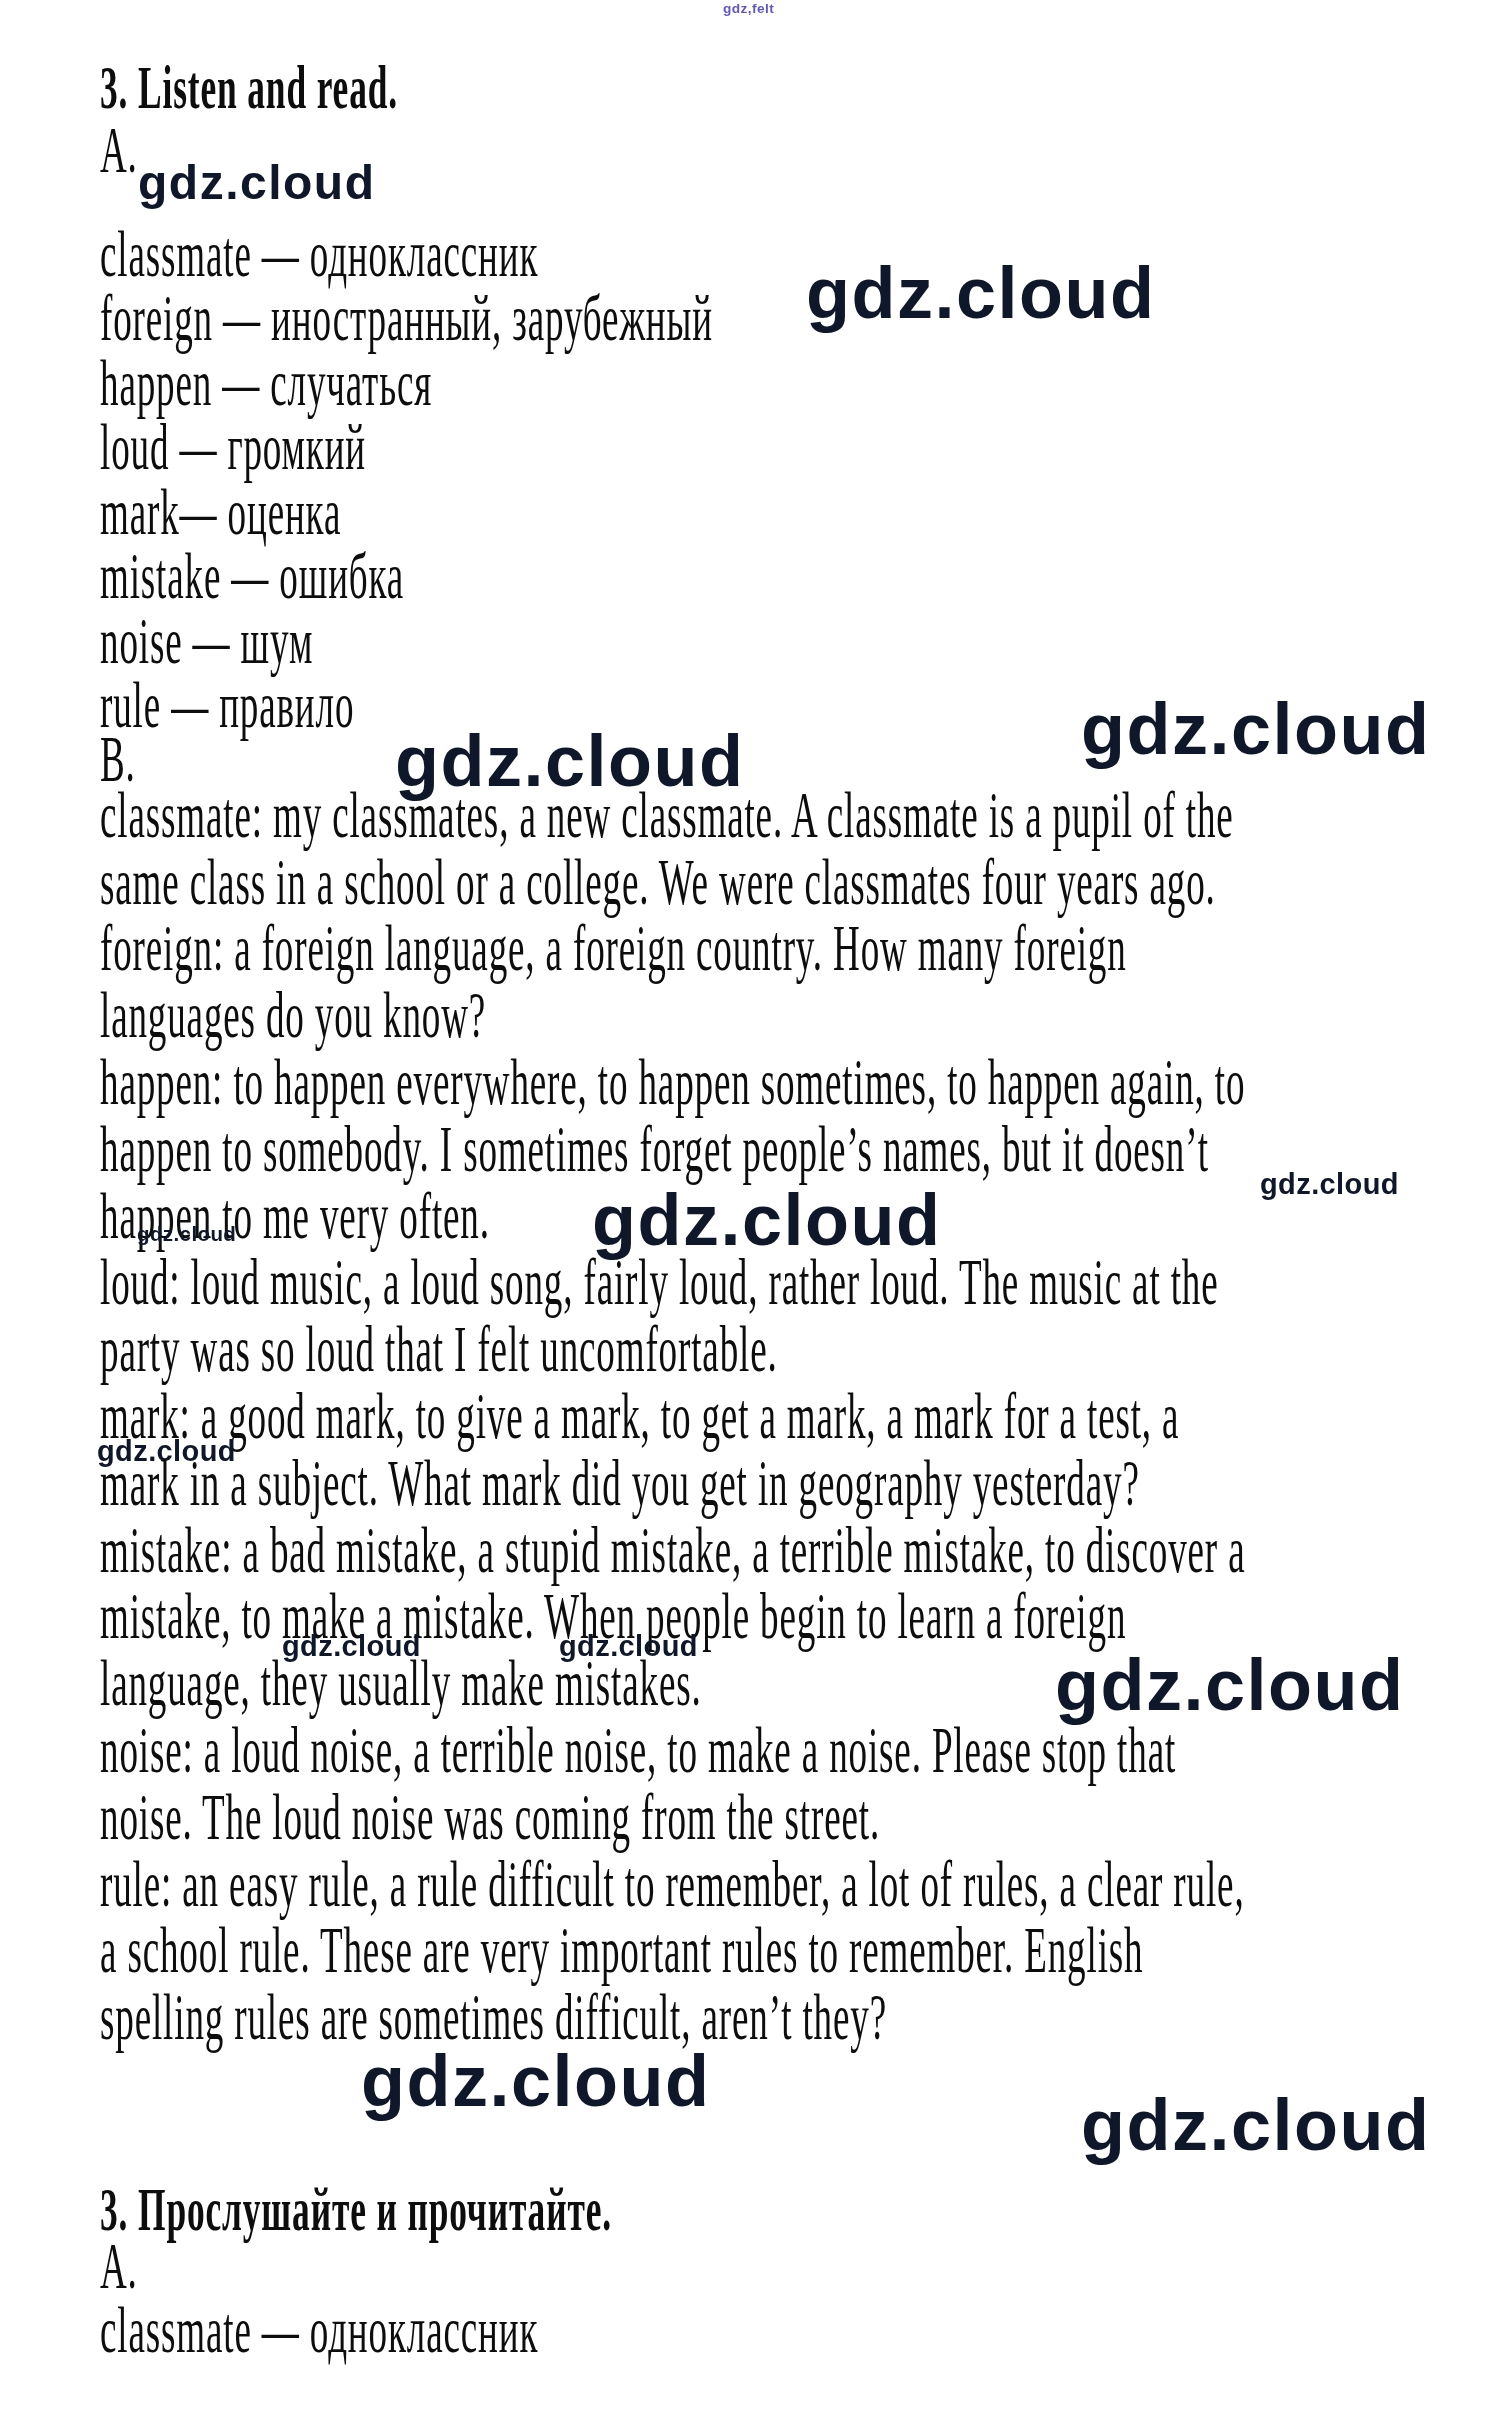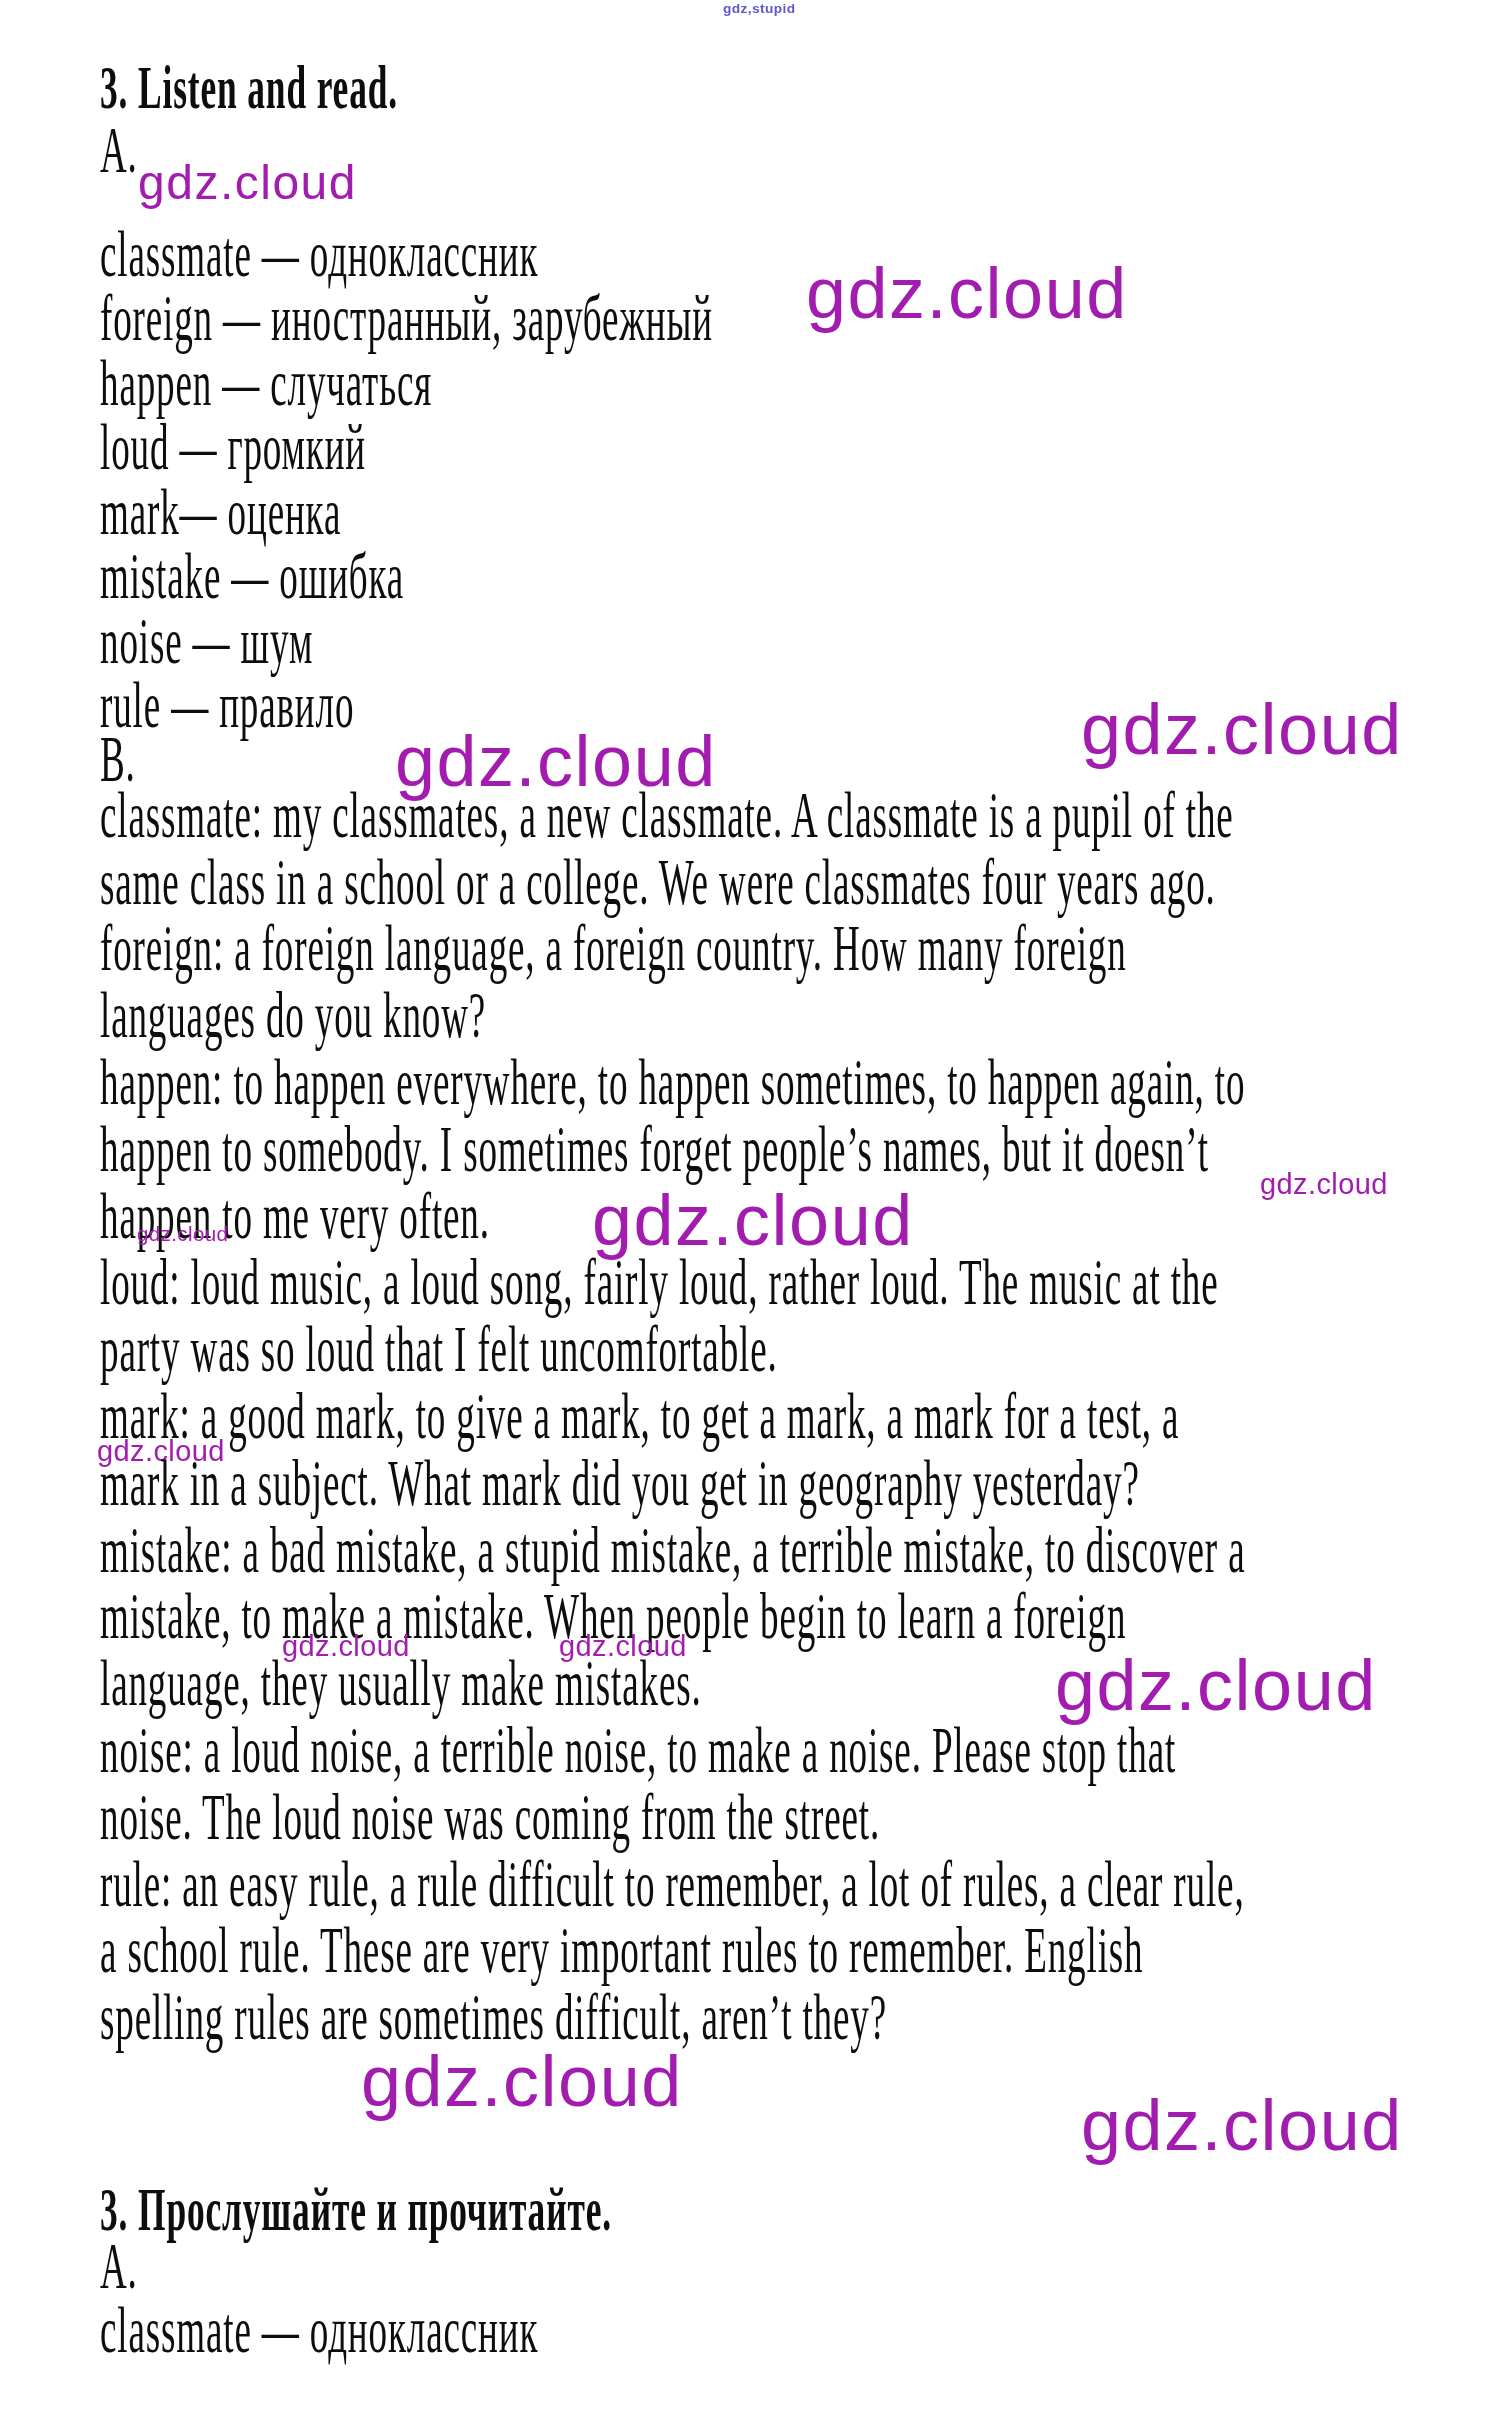--- a/index.html
+++ b/index.html
@@ -35,22 +35,22 @@
     line-height: 1;
     letter-spacing: 1.5px;
     white-space: pre;
     transform: scaleX(0.58);
     transform-origin: 0 0;
   }
   
   .wm {
     position: absolute;
     font-family: "Liberation Sans", sans-serif;
-    font-weight: 400;
-    color: #a21caf;
+    font-weight: 700;
+    color: #0f172a;
     line-height: 1;
     letter-spacing: 1.5px;
     white-space: pre;
   }
   .wm-big { font-size: 72px; }
   .wm-med { font-size: 48px; }
   .wm-sm  { font-size: 29px; letter-spacing: 0.4px; }
   .wm-xs  { font-size: 20.5px; letter-spacing: 0.4px; }
   .wm-top {
     font-size: 13.7px;
@@ -58,21 +58,21 @@
     color: #453ac2;
     opacity: 0.85;
     letter-spacing: 0.4px;
   }
 </style>
 </head>
 <body>
 
 <div class="page">
 
-  <span class="wm wm-top" style="left:723px; top:1.5px;">gdz,stupid</span>
+  <span class="wm wm-top" style="left:723px; top:1.5px;">gdz,felt</span>
 
   <div class="hd" style="top:57px;">3. Listen and read.</div>
 
   <div class="ln" style="top:118px;">A.</div>
 
   <span class="wm wm-med" style="left:138px; top:159px;">gdz.cloud</span>
 
   <div class="ln" style="top:222px;">classmate — одноклассник</div>
   <div class="ln" style="top:286px;">foreign — иностранный, зарубежный</div>
   <span class="wm wm-big" style="left:806px; top:257px;">gdz.cloud</span>

